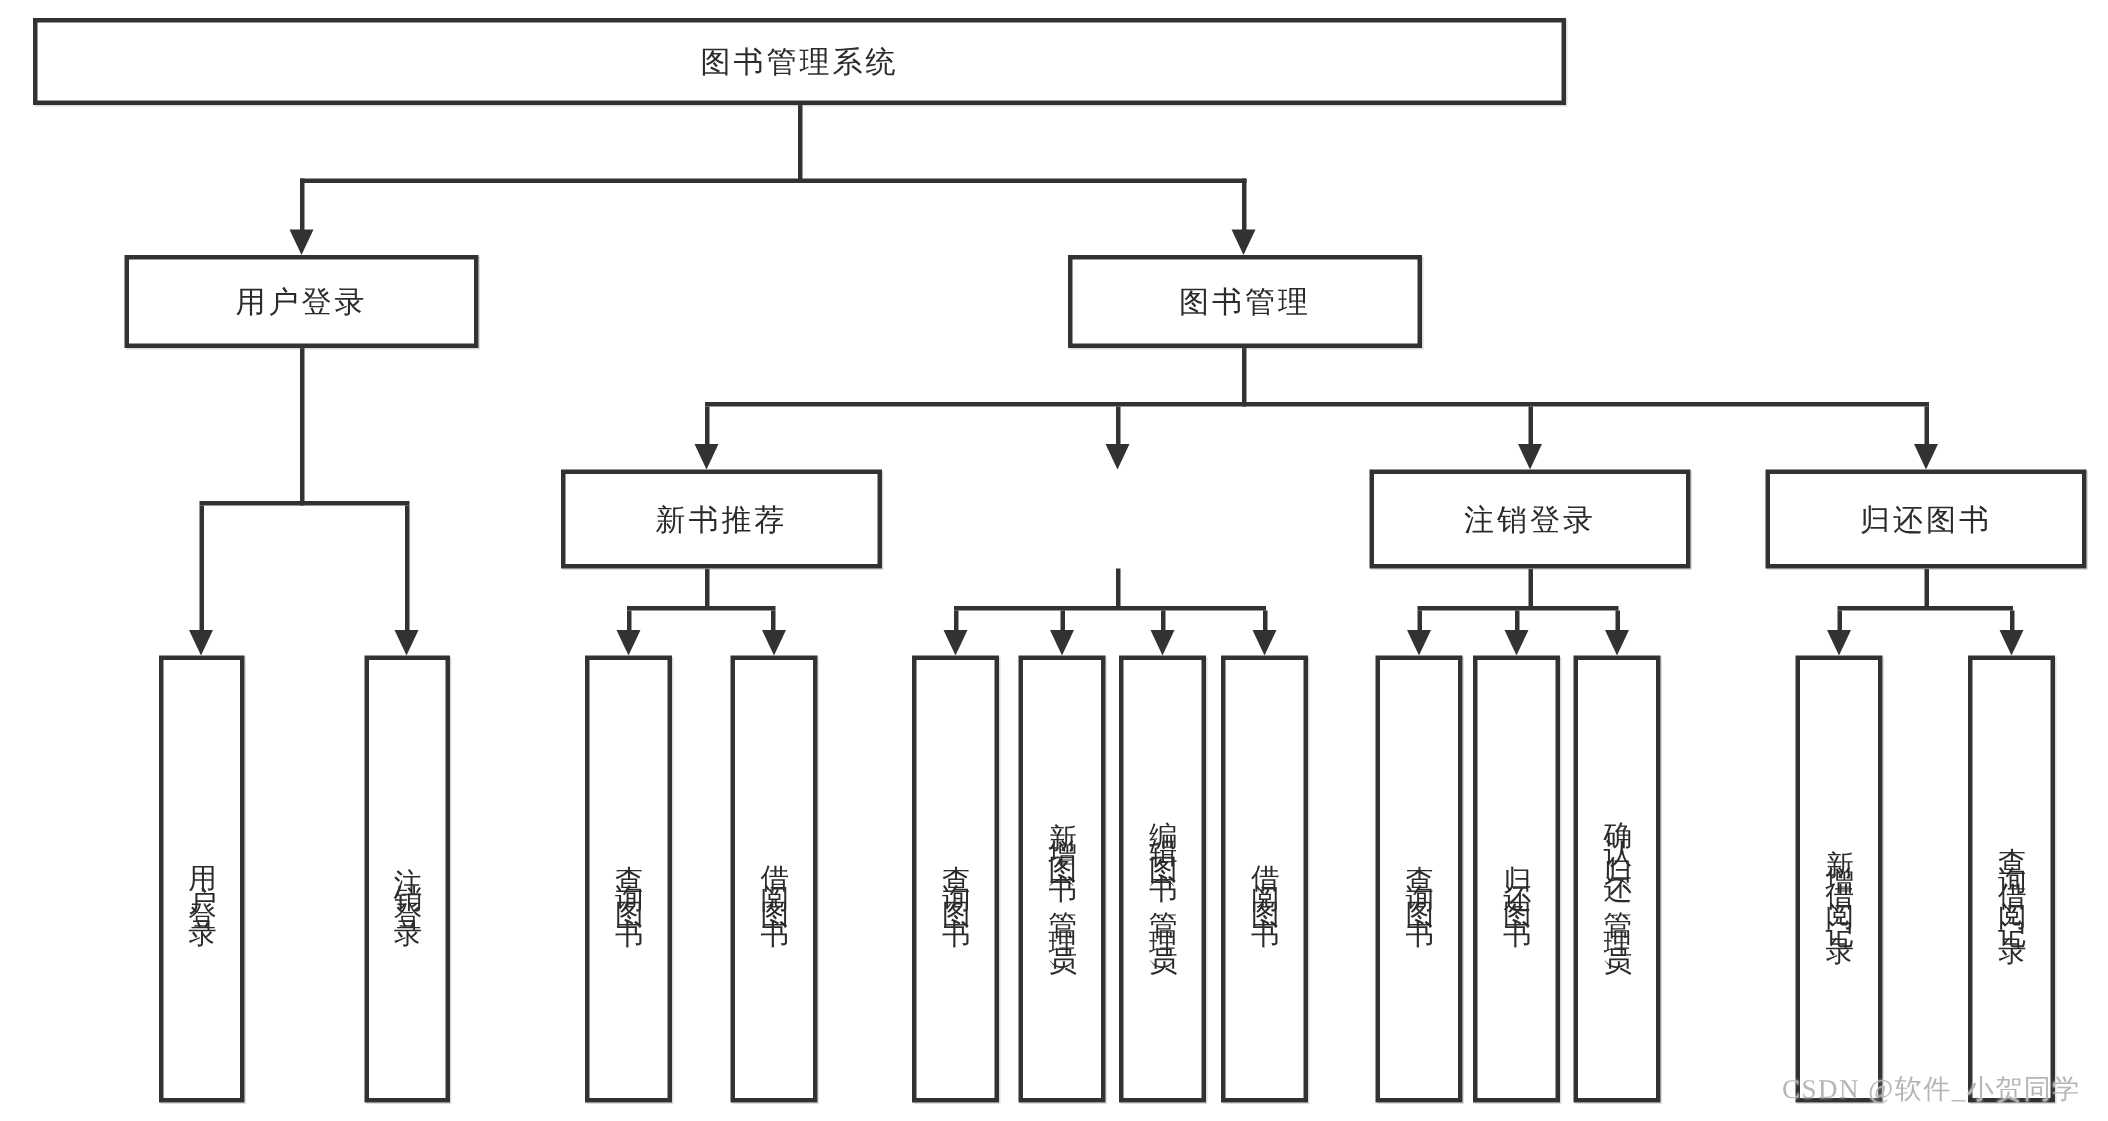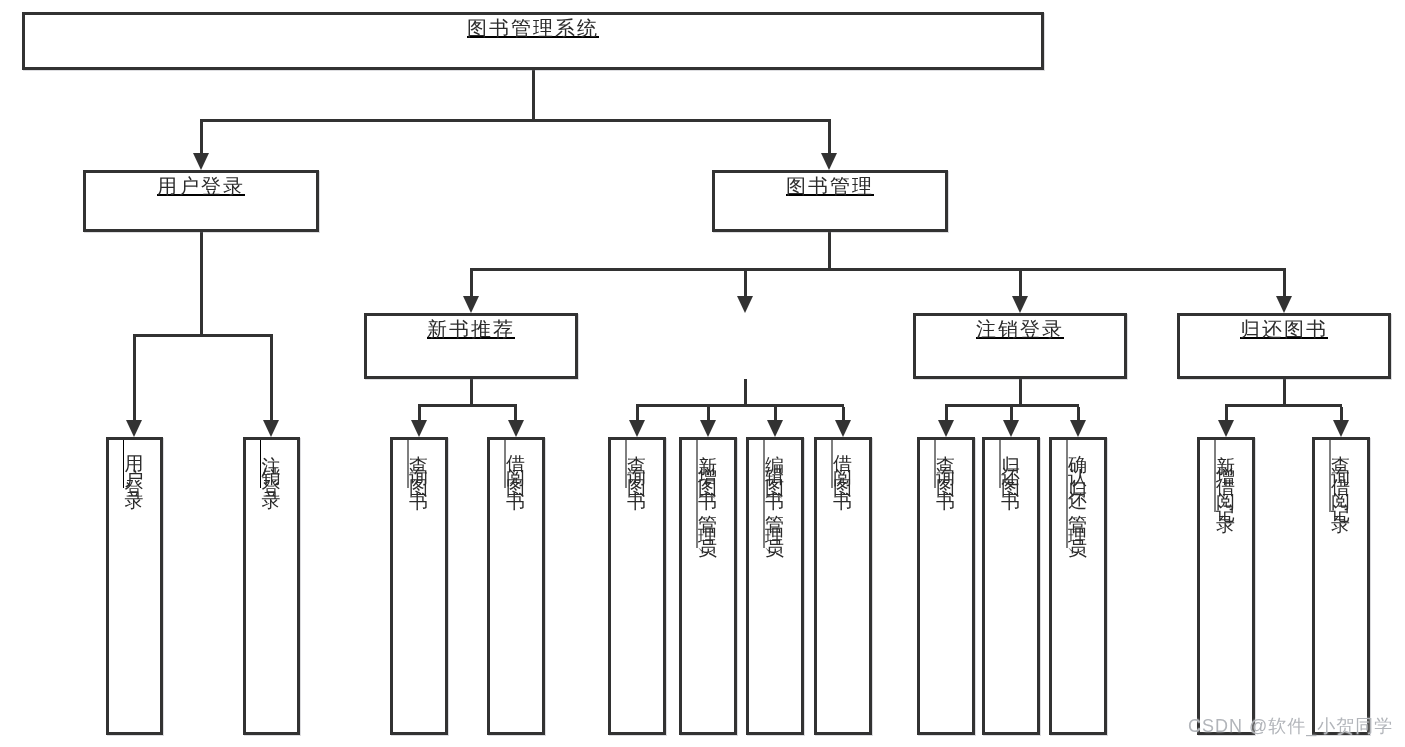--- a/index.html
+++ b/index.html
@@ -2,39 +2,38 @@
 <html><head>
 <meta charset="utf-8">
 <style>
   html,body{margin:0;padding:0;background:#ffffff;}
   .stage{
     position:relative;width:1405px;height:747px;background:#ffffff;overflow:hidden;
     font-family:"Liberation Sans","DejaVu Sans",sans-serif;
   }
   .node{
     position:absolute;background:#ffffff;border:3px solid #323232;
-    box-sizing:border-box;display:flex;justify-content:center;
+    box-sizing:border-box;display:flex;align-items:center;justify-content:center;
     box-shadow:1px 1px 0 rgba(120,120,130,0.25);
-    text-decoration:underline;
   }
   .hlabel{font-size:20px;color:#2b2b2b;letter-spacing:2px;white-space:nowrap;}
   .vlabel{
     writing-mode:vertical-rl;text-orientation:mixed;white-space:nowrap;
     font-size:19px;color:#2b2b2b;letter-spacing:12px;line-height:1;
   }
   .vline{position:absolute;width:3px;background:#323232;}
   .hline{position:absolute;height:3px;background:#323232;}
   .arrow{
     position:absolute;width:0;height:0;
     border-left:8px solid transparent;border-right:8px solid transparent;
     border-top:17px solid #323232;
   }
   .watermark{
     position:absolute;left:1188px;top:714px;font-size:18px;color:#b2b5ba;
-    letter-spacing:1px;white-space:nowrap;text-shadow:0 0 2px #ffffff;z-index:5;
+    letter-spacing:1px;white-space:nowrap;text-shadow:0 0 2px #ffffff;z-index:5;font-family:Liberation Serif, serif;
   }
 </style>
 </head>
 <body>
 
 <div class="stage">
 
   <div class="vline" style="left:532px;top:70px;height:52px"></div>
   <div class="hline" style="left:200px;top:119px;width:631px"></div>
   <div class="vline" style="left:200px;top:119px;height:37px"></div>
@@ -98,21 +97,21 @@
     <span class="hlabel">图书管理系统</span>
   </div>
 
   <div class="node" style="left:83px;top:170px;width:236px;height:62px">
     <span class="hlabel">用户登录</span>
   </div>
   <div class="node" style="left:712px;top:170px;width:236px;height:62px">
     <span class="hlabel">图书管理</span>
   </div>
 
-  <div class="node" style="left:364px;top:313px;width:214px;height:66px">
+  <div class="node" style="left:374px;top:313px;width:214px;height:66px">
     <span class="hlabel">新书推荐</span>
   </div>
   <div class="node" style="left:913px;top:313px;width:214px;height:66px">
     <span class="hlabel">注销登录</span>
   </div>
   <div class="node" style="left:1177px;top:313px;width:214px;height:66px">
     <span class="hlabel">归还图书</span>
   </div>
 
   <div class="node" style="left:106px;top:437px;width:57px;height:298px">

